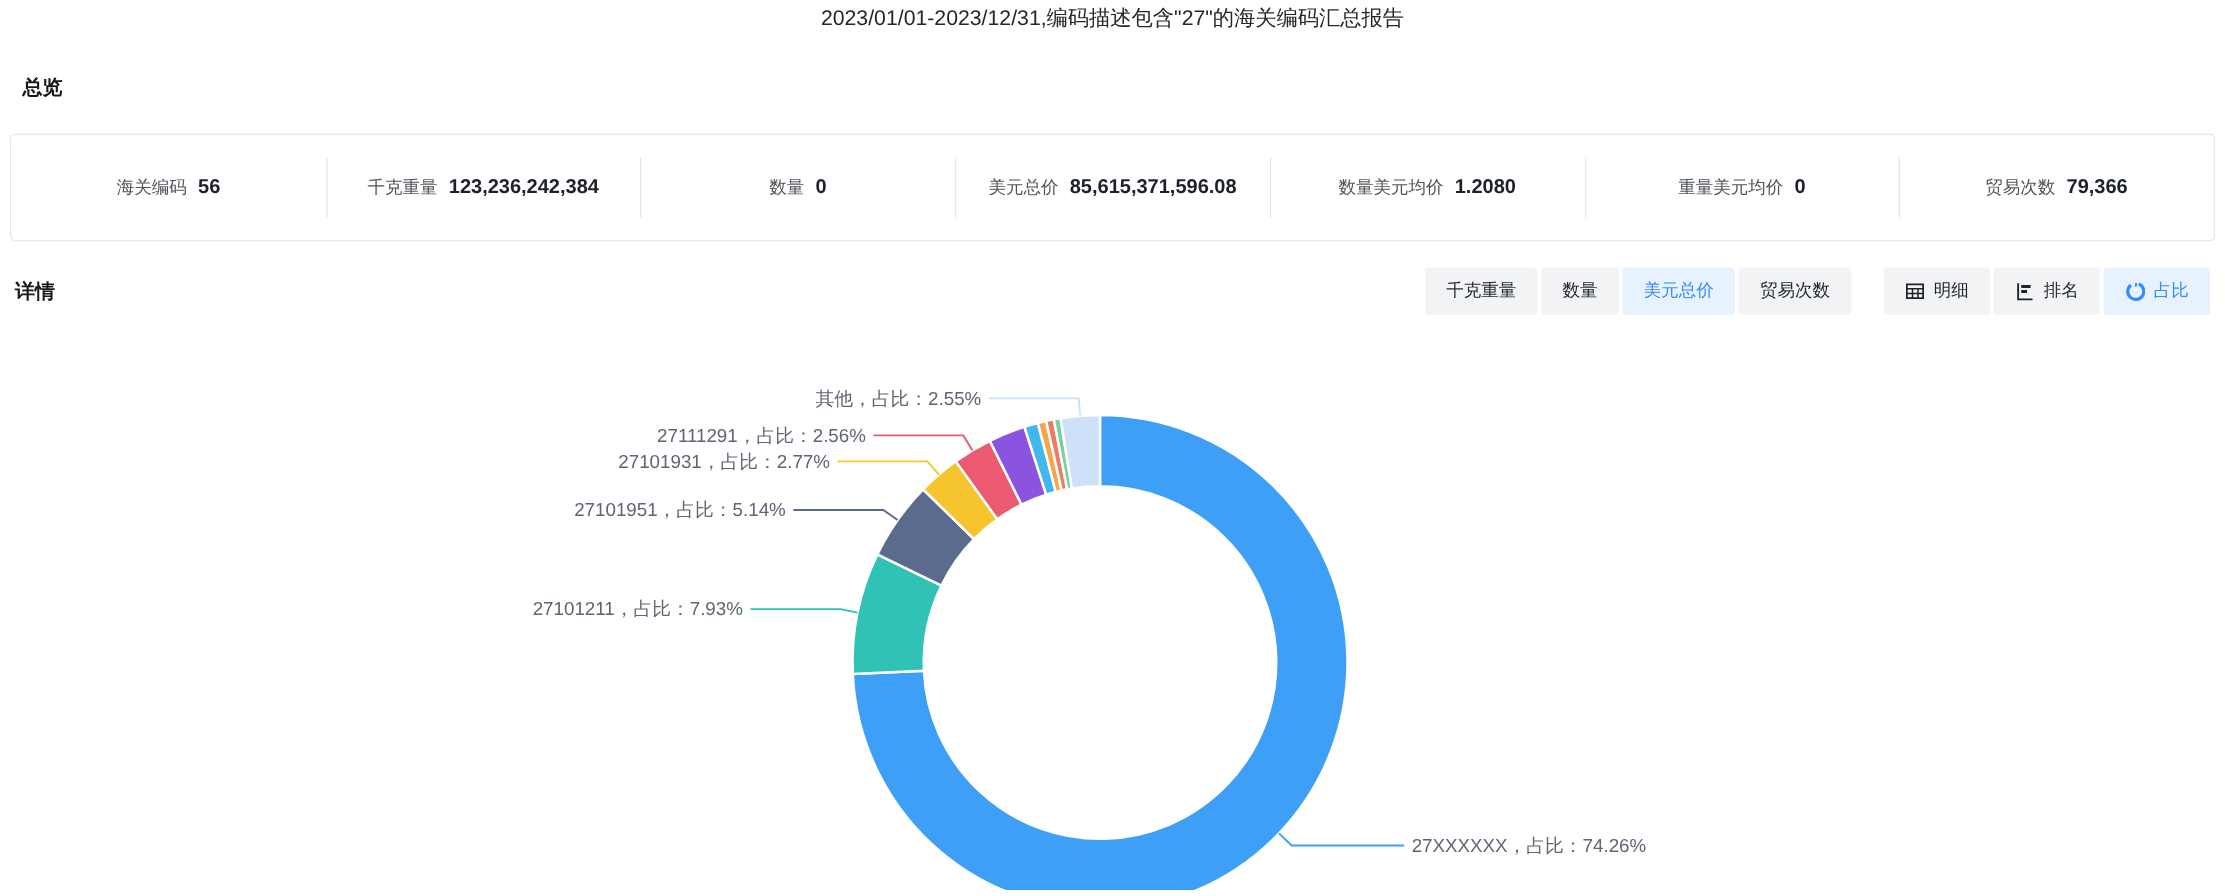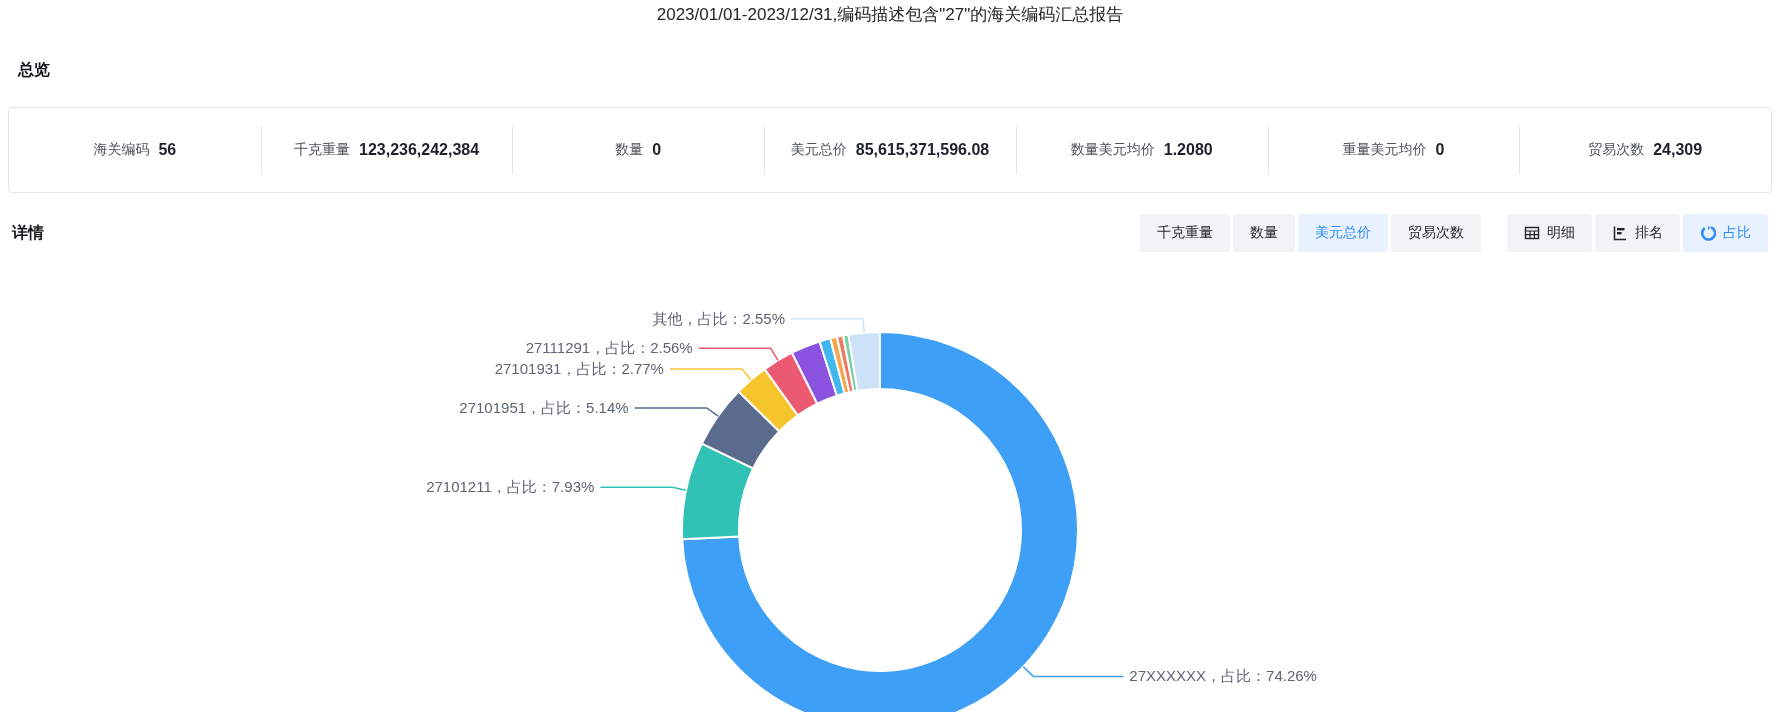--- a/index.html
+++ b/index.html
@@ -69,21 +69,21 @@
   <div class="stat">
     <div class="stat-label">数量美元均价</div>
     <div class="stat-value">1.2080</div>
   </div>
   <div class="stat">
     <div class="stat-label">重量美元均价</div>
     <div class="stat-value">0</div>
   </div>
   <div class="stat">
     <div class="stat-label">贸易次数</div>
-    <div class="stat-value">24,309</div>
+    <div class="stat-value">79,366</div>
   </div>
 </div>
 
 <div class="section-row detail-row">
   <div class="section-heading">详情</div>
   <div class="tab-groups">
     <div class="seg-group">
       <button class="seg">
         <span>千克重量</span>
       </button>

